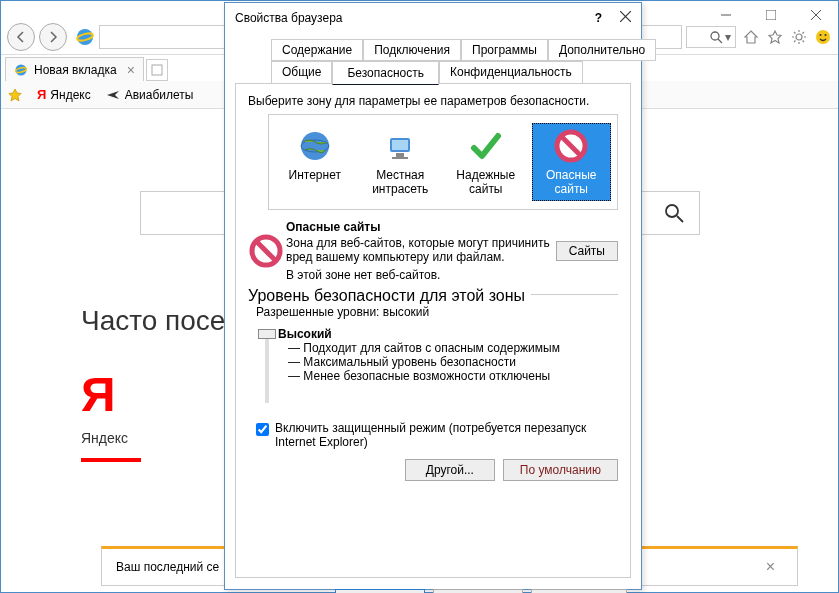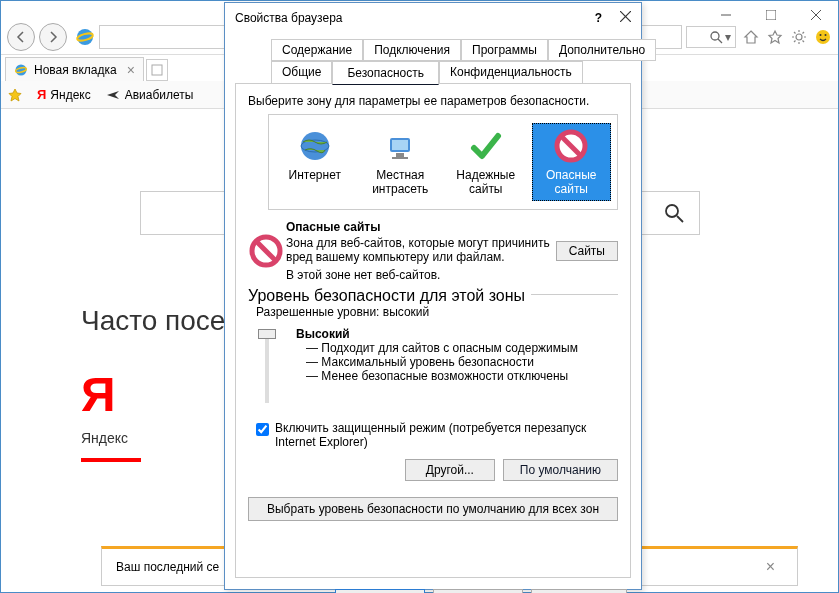--- a/index.html
+++ b/index.html
@@ -61,34 +61,34 @@
 .zone-detail { display: flex; align-items: center; margin-top: 10px; gap: 2px; }
 .forbidden-icon { width: 36px; height: 36px; flex-shrink: 0; }
 .zone-text { flex: 1; font-size: 12px; }
 .zone-text .zt-title { font-weight: bold; margin-bottom: 2px; }
 .sites-btn { padding: 2px 12px; border: 1px solid #aaa; background: #eee; font-size: 12px; }
 
 .fieldset { border: none; border-top: 1px solid #ccc; margin-top: 12px; padding-top: 6px; position: relative; }
 .fieldset-legend { position: absolute; top: -8px; left: 0; background: #fff; padding-right: 6px; font-size: 16px; }
 .allowed-levels { font-size: 12px; margin-left: 8px; margin-top: 4px; }
 
-.slider-row { display: flex; margin-top: 8px; gap: 18px; }
+.slider-row { display: flex; margin-top: 8px; gap: 0; }
 .slider { width: 22px; height: 80px; position: relative; margin-left: 8px; }
 .slider-track { position: absolute; left: 9px; top: 4px; width: 4px; height: 72px; background: #ddd; }
 .slider-thumb { position: absolute; left: 2px; top: 2px; width: 18px; height: 10px; background: #eee; border: 1px solid #888; }
 .level-text { font-size: 12px; }
 .level-text .lt-title { font-weight: bold; }
 .level-text .lt-line { margin-left: 10px; }
 
 .checkbox-row { display: flex; align-items: flex-start; gap: 6px; margin-top: 14px; margin-left: 8px; font-size: 12px; }
 .checkbox-row input { margin-top: 2px; }
 
 .btn-row { display: flex; justify-content: flex-end; gap: 8px; margin-top: 10px; }
 .dlg-btn { padding: 3px 16px; border: 1px solid #aaa; background: #eee; font-size: 12px; min-width: 90px; }
-.dlg-btn:disabled { color: #0f172a; }
+.dlg-btn:disabled { color: #7f1d1d; }
 
 .reset-btn { width: 100%; padding: 4px; border: 1px solid #aaa; background: #eee; font-size: 12px; margin-top: 16px; }
 
 .dlg-footer { display: flex; justify-content: flex-end; gap: 8px; padding: 0 14px 10px; }
 
 
 svg { display: block; }
 </style>
 </head>
 <body>
@@ -343,21 +343,20 @@
         <input type="checkbox" checked="" style="">
         <span>Включить защищенный режим (потребуется перезапуск Internet Explorer)</span>
       </label>
 
       <div class="btn-row">
         <button class="dlg-btn">Другой...</button>
         <button class="dlg-btn" disabled="">По умолчанию</button>
       </div>
     </div>
 
-    <button class="reset-btn">Выбрать уровень безопасности по умолчанию для всех зон</button>
   </div>
 
   <div class="dlg-footer">
     <button class="dlg-btn" style="border:1px solid #2b7cd3">ОК</button>
     <button class="dlg-btn">Отмена</button>
     <button class="dlg-btn" disabled="">Применить</button>
   </div>
 </div>
 
 </body></html>

